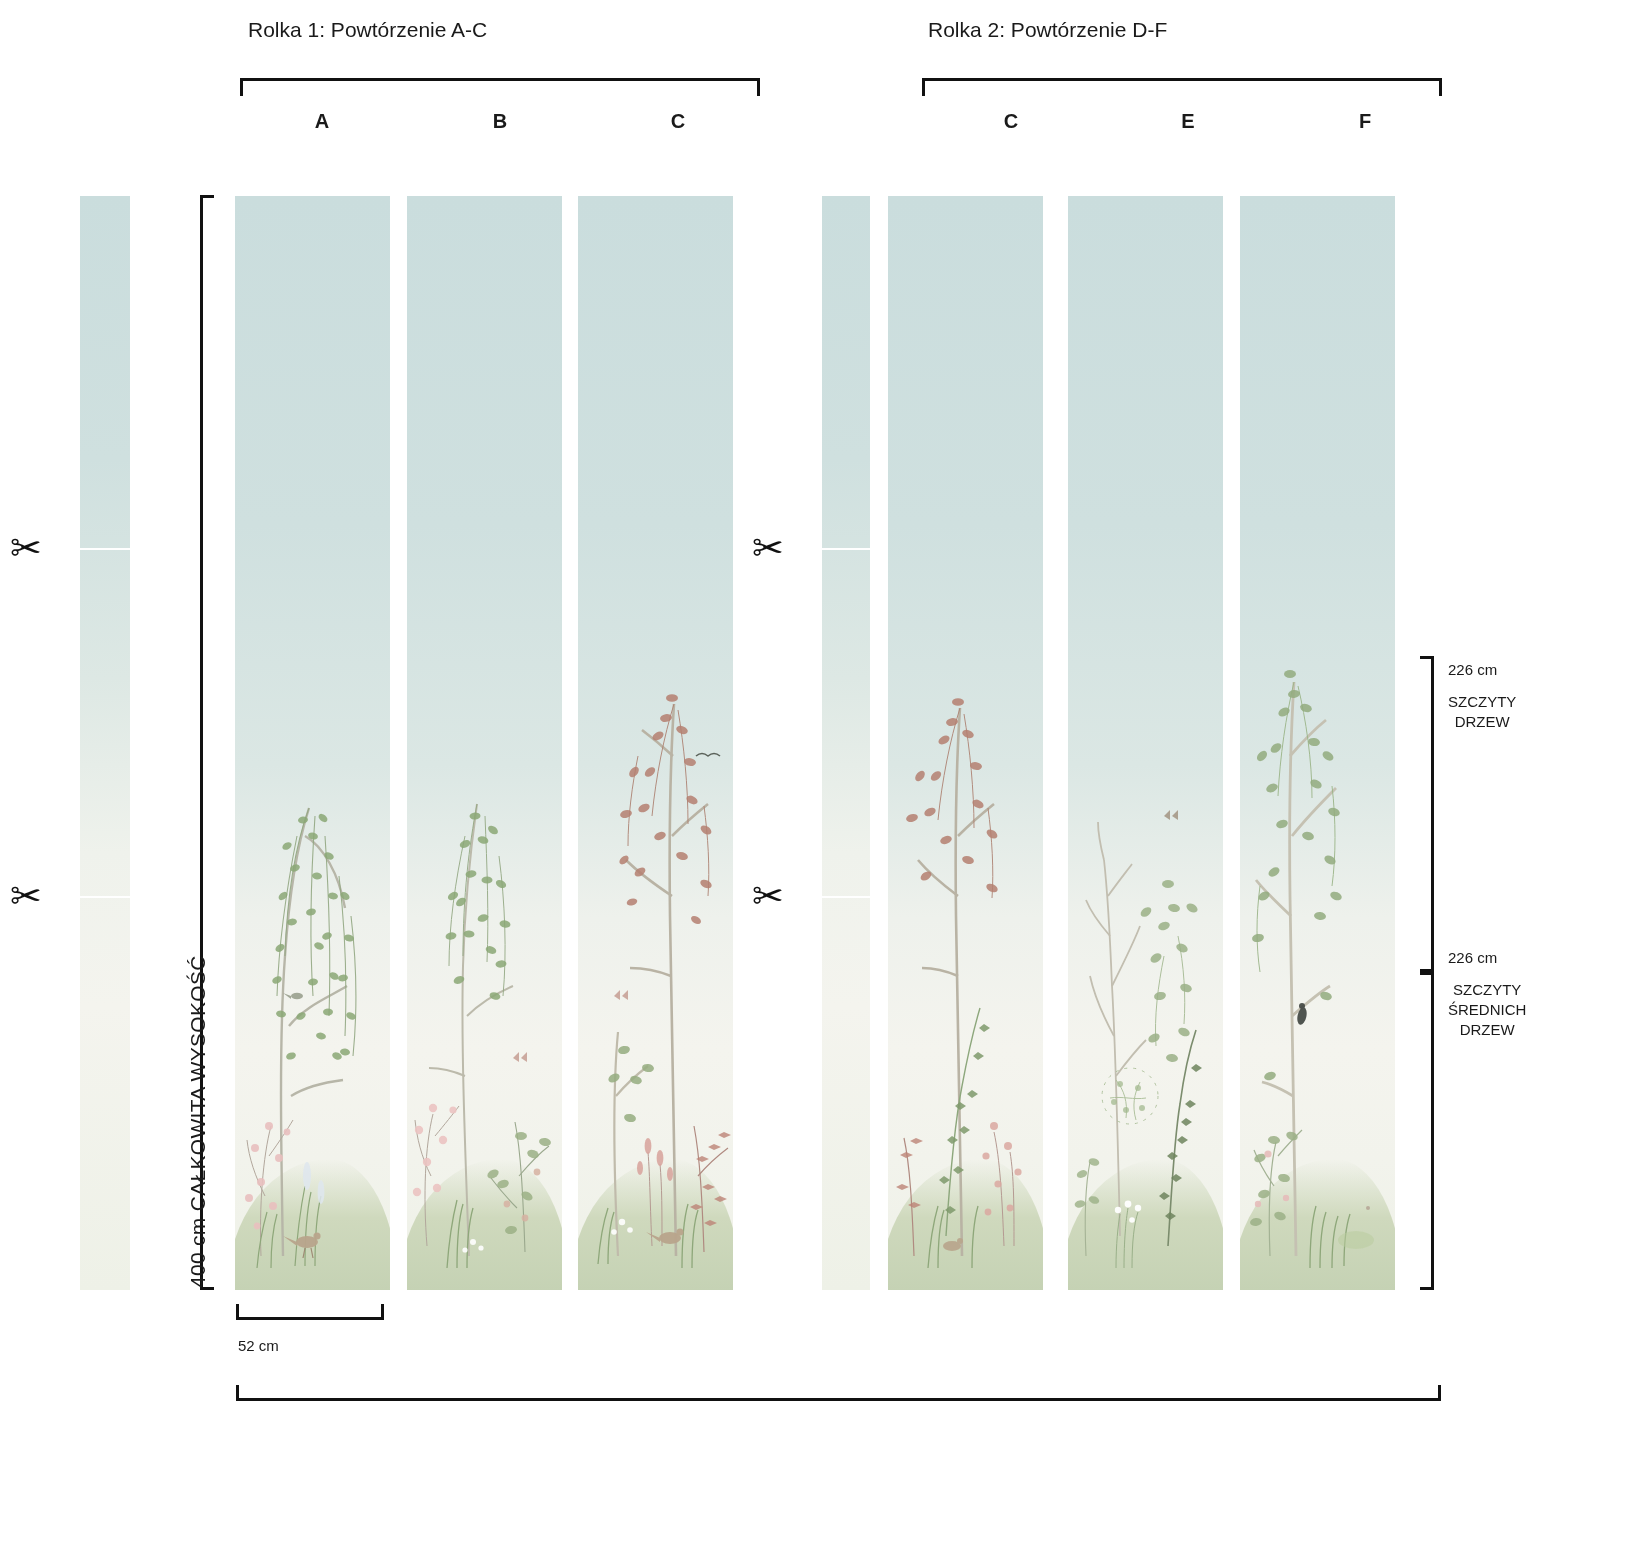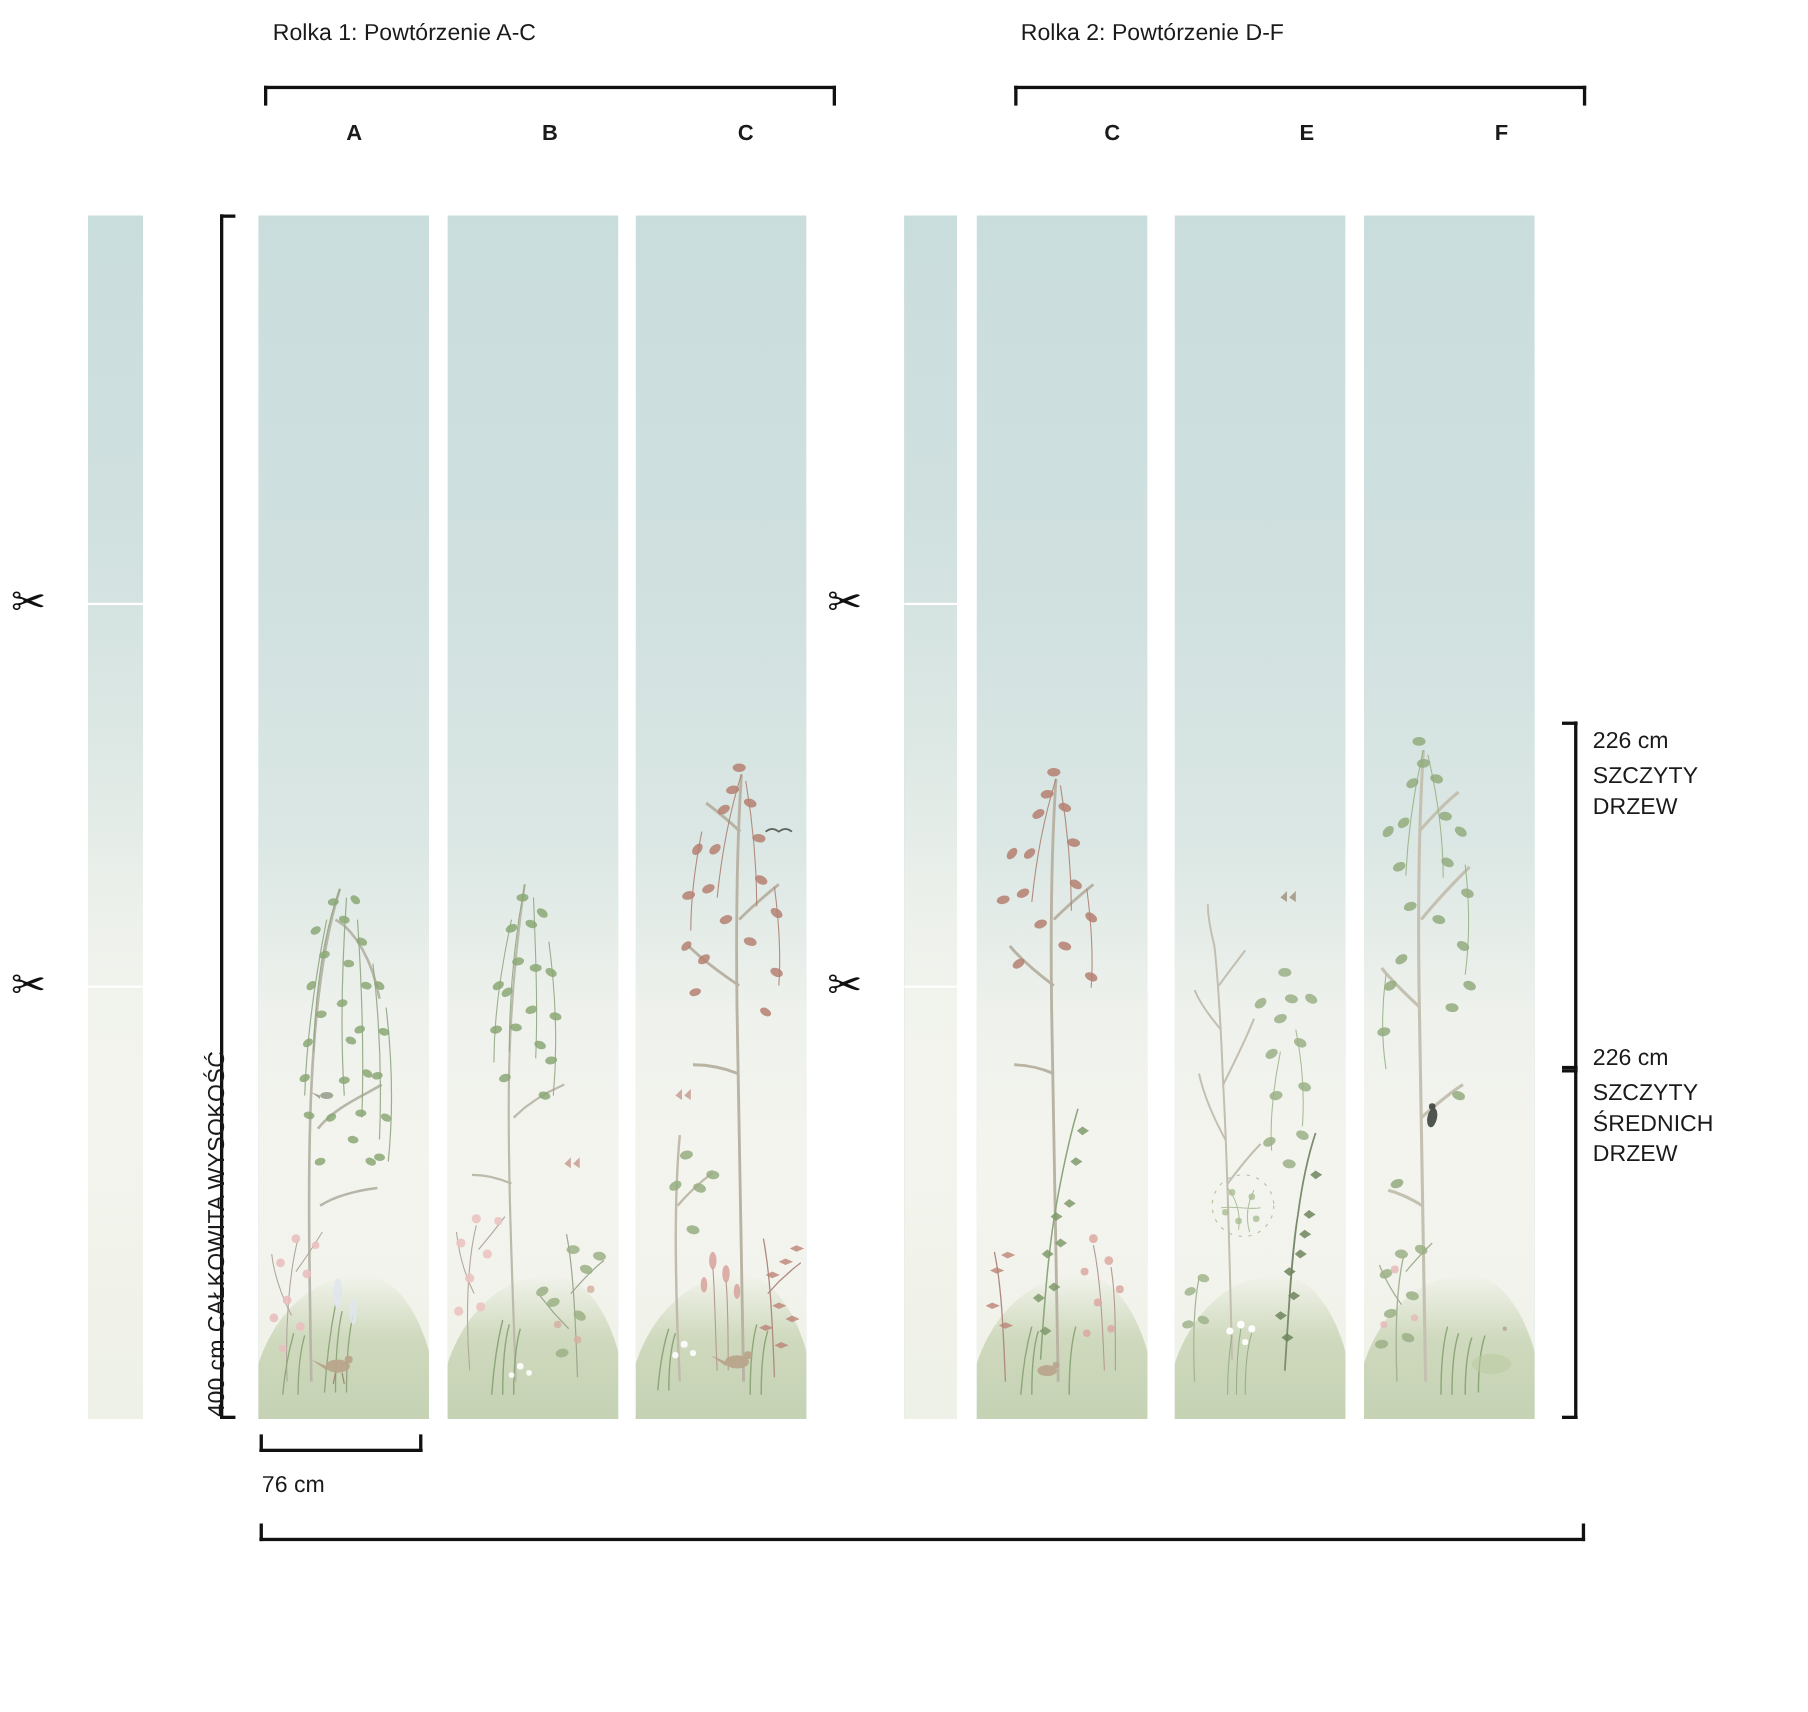--- a/index.html
+++ b/index.html
@@ -84,23 +84,24 @@
     position: absolute;
     font-size: 21px;
     letter-spacing: .3px;
     transform-origin: 0 0;
     transform: rotate(-90deg);
     white-space: nowrap;
   }
 
   .dim-label {
     position: absolute;
-    font-size: 21px;
+    font-size: 15px;
     line-height: 1.32;
     white-space: pre-line;
+    text-align: center;
   }
 
   .caption {
     position: absolute;
     font-size: 21px;
     white-space: nowrap;
   }
 
   
   .panel {
@@ -838,18 +839,18 @@
   <div class="dim-label" style="left:1448px; top:692px;">SZCZYTY
 DRZEW</div>
 
   <div class="bracket-right" style="left:1420px; top:972px; height:318px;"></div>
   <div class="dim-label" style="left:1448px; top:948px;">226 cm</div>
   <div class="dim-label" style="left:1448px; top:980px;">SZCZYTY
 ŚREDNICH
 DRZEW</div>
 
   <div class="bracket-bottom-52" style="left:236px; top:1304px; width:148px;"></div>
-  <div class="dim-label" style="left:238px; top:1336px;">76 cm</div>
+  <div class="dim-label" style="left:238px; top:1336px;">52 cm</div>
 
   <div class="bracket-bottom-w" style="left:236px; top:1385px; width:1205px;"></div>
 
 
 </div>
 
 </body></html>

